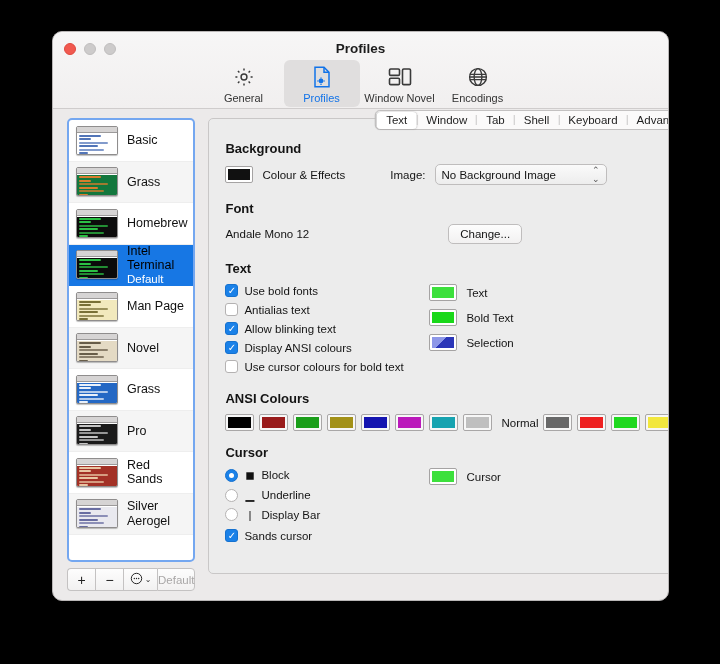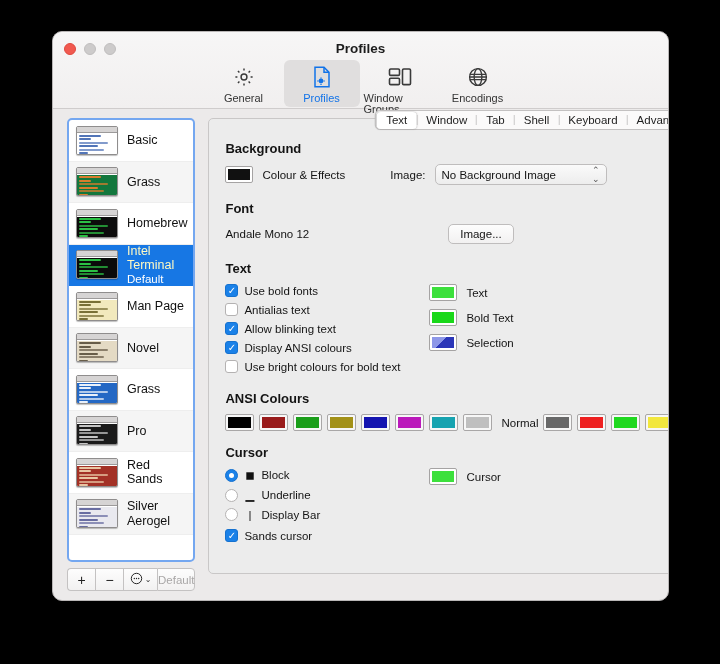--- a/index.html
+++ b/index.html
@@ -92,21 +92,21 @@
     position: relative;
     overflow: hidden;
     flex: none;
     box-shadow: 0 1px 1px rgba(0,0,0,0.25);
     background: #fff;
   }
   .thumb .tbar { height: 6px; background: #d6d4d4; border-bottom: 1px solid #9c9a9a; }
   .thumb .tbody { position: absolute; left:0; right:0; top:7px; bottom:0; padding:1px 2px; }
   .tline { height: 2px; margin-bottom: 1.5px; border-radius: 1px; opacity: .9; }
   .pname { font-size: 12.5px; color: #111; line-height: 1.15; }
-  .prow.selected .pname { color: #fef9c3; }
+  .prow.selected .pname { color: #000000; }
   .psub { font-size: 11.5px; color: #444; line-height: 1.15; }
   .prow.selected .psub { color: #fff; }
   .ptext { display: flex; flex-direction: column; justify-content: center; }
 
   .list-tools {
     height: 23px; margin-top: 6px; margin-bottom: 9px;
     display: flex; align-items: stretch;
   }
   .lt-btn {
     width: 28px;
@@ -258,21 +258,21 @@
       </div>
 
       <div class="tb-item">
         <span class="tb-icon">
           <svg width="26" height="22" viewBox="0 0 26 22" fill="none" stroke="#3a3a3a" stroke-width="1.6">
             <rect x="2.5" y="3" width="10" height="6.4" rx="1.2"></rect>
             <rect x="2.5" y="12.2" width="10" height="6.4" rx="1.2"></rect>
             <rect x="15.5" y="3" width="8" height="15.6" rx="1.2"></rect>
           </svg>
         </span>
-        <span class="tb-label">Window Groups</span>
+        <span class="tb-label">Window Novel</span>
       </div>
 
       <div class="tb-item">
         <span class="tb-icon">
           <svg width="22" height="22" viewBox="0 0 24 24" fill="none" stroke="#3a3a3a" stroke-width="1.5">
             <circle cx="12" cy="12" r="9.2"></circle>
             <ellipse cx="12" cy="12" rx="4.2" ry="9.2"></ellipse>
             <path d="M2.9 9.2h18.2M2.9 14.8h18.2M2.8 12h18.4"></path>
           </svg>
         </span>
@@ -500,21 +500,21 @@
               <span>No Background Image</span>
               <span class="chev">⌃<br>⌄</span>
             </div>
           </div>
         </div>
 
         <div style="margin-top:16px;">
           <div class="sec-title">Font</div>
           <div class="row">
             <div class="lbl">Andale Mono 12</div>
-            <button class="btn" style="margin-left:139px;">Image...</button>
+            <button class="btn" style="margin-left:139px;">Change...</button>
           </div>
         </div>
 
         <div style="margin-top:17px;">
           <div class="sec-title">Text</div>
           <div class="row" style="align-items:flex-start;">
             <div style="width:200px;" id="text-checkboxes">
                 <div class="cb-row">
                   <span class="cbox on"></span>
                   <span class="lbl">Use bold fonts</span>
@@ -526,21 +526,21 @@
                 <div class="cb-row">
                   <span class="cbox on"></span>
                   <span class="lbl">Allow blinking text</span>
                 </div>
                 <div class="cb-row">
                   <span class="cbox on"></span>
                   <span class="lbl">Display ANSI colours</span>
                 </div>
                 <div class="cb-row">
                   <span class="cbox"></span>
-                  <span class="lbl">Use bright colours for bold text</span>
+                  <span class="lbl">Use cursor colours for bold text</span>
                 </div>
               </div>
             <div style="margin-left:4px;" id="text-colours">
                 <div class="row" style="margin-bottom: 8px;">
                   <div class="swatch">
                     <i style="background: rgb(60, 224, 60);"></i>
                   </div>
                   <div class="lbl" style="margin-left: 9px;">Text</div>
                 </div>
                 <div class="row" style="margin-bottom: 8px;">

